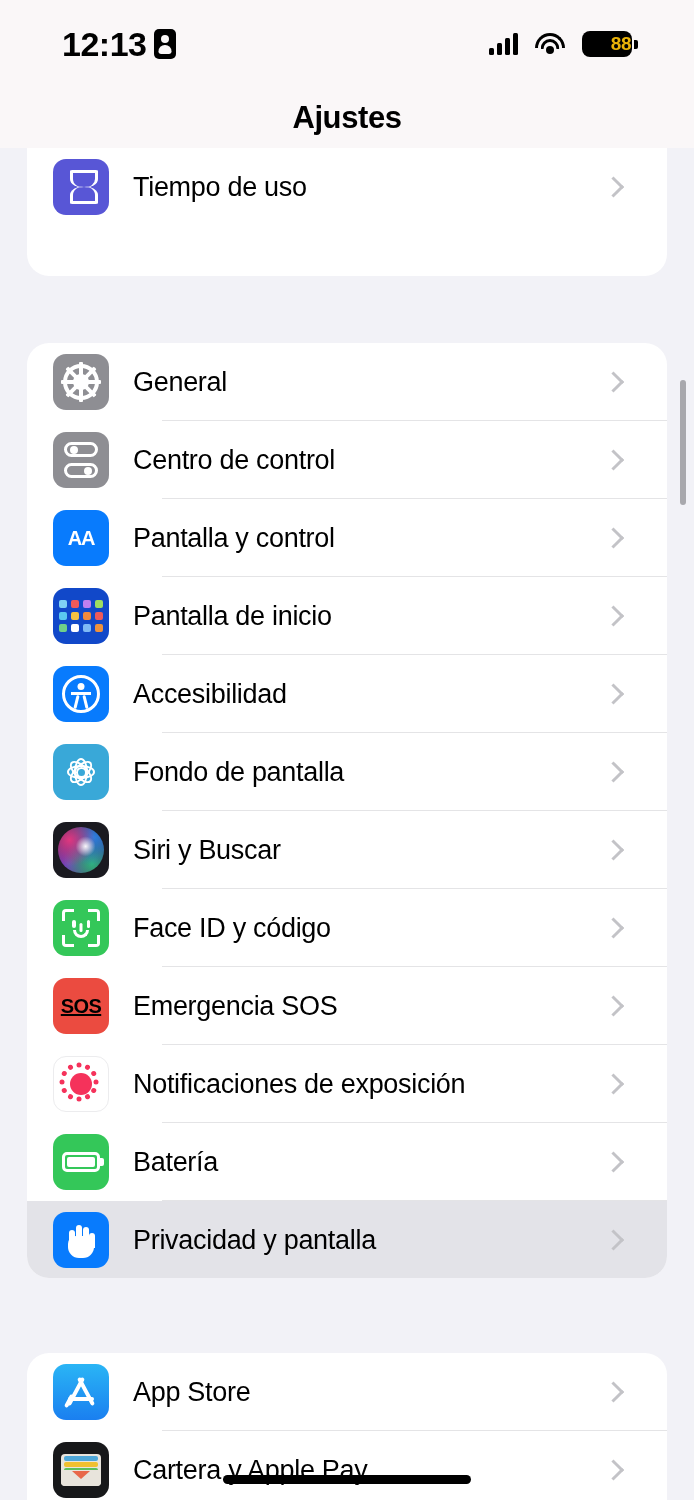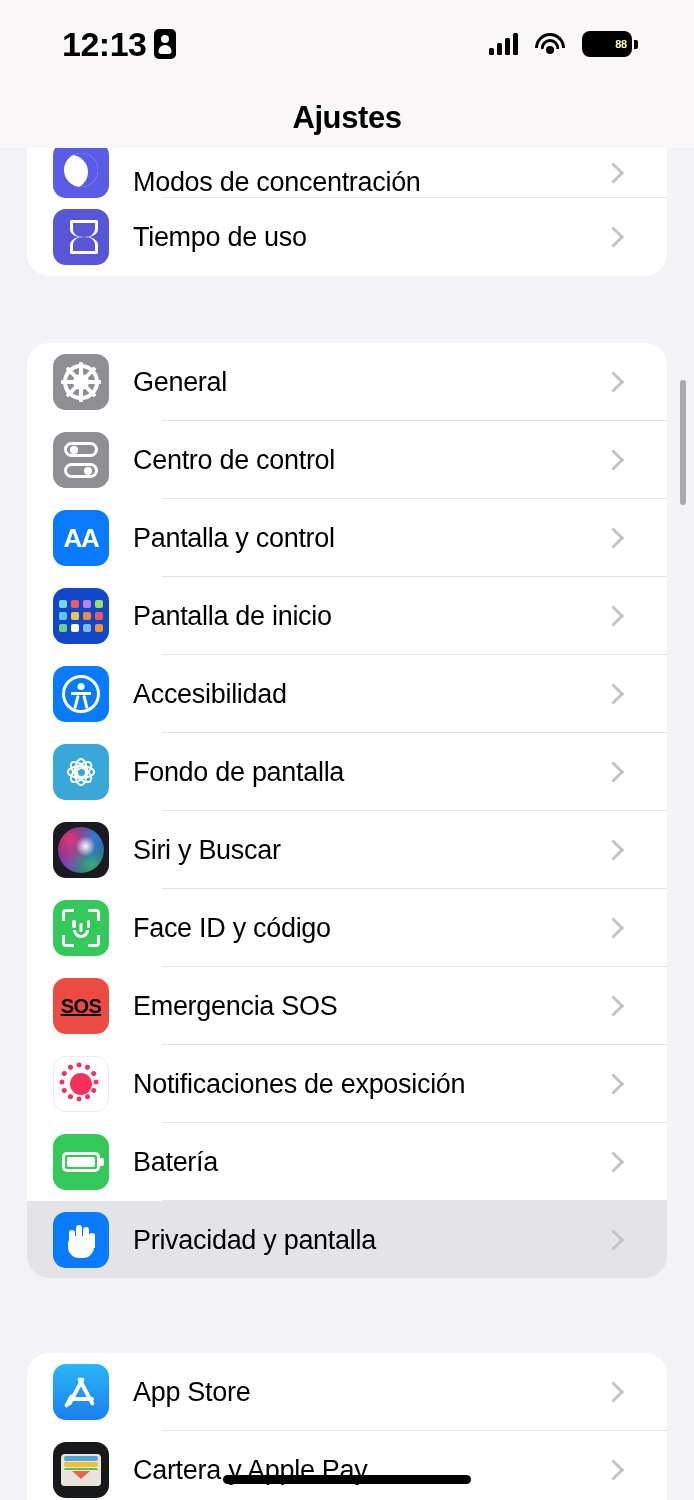--- a/index.html
+++ b/index.html
@@ -44,21 +44,21 @@
   .wifi span { position:absolute; left:50%; transform:translateX(-50%);
     border:3.2px solid #000; border-bottom:none; border-radius:50% 50% 0 0 / 100% 100% 0 0; }
   .wifi span.a { width:30px; height:15px; top:0; }
   .wifi span.b { width:19px; height:10px; top:6px; }
   .wifi span.c { width:8px; height:8px; top:13px; border:none; background:#000; border-radius:50%; height:8px; }
   .batt { position:relative; display:flex; align-items:center; }
   .batt-body {
     width:50px; height:26px; border-radius:8px; background:#000;
     display:flex; align-items:center; justify-content:center;
   }
-  .batt-num { color:#fef9c3; font-size:11px; font-weight:700; letter-spacing:-0.3px;margin-left:28px; }
+  .batt-num { color:#eab308; font-size:19px; font-weight:700; letter-spacing:-0.3px;margin-left:28px; }
   .batt-tip { width:4px; height:9px; background:#000; border-radius:0 2px 2px 0; margin-left:2px; }
 
   
   .navbar {
     position:absolute; top:88px; left:0; width:694px; height:60px;
     background:#faf7f8; display:flex; align-items:center; justify-content:center;
   }
   .nav-title { font-size:31px; font-weight:700; color:#000; letter-spacing:-0.4px; }
 
   
@@ -137,21 +137,21 @@
   .cc .t {
     position:absolute; left:0; width:34px; height:15px; border-radius:8px; border:3px solid #fff;
   }
   .cc .t.one { top:0; }
   .cc .t.two { bottom:0; }
   .cc .t .k { position:absolute; top:50%; width:8px; height:8px; margin-top:-4px; border-radius:50%; background:#fff; }
   .cc .t.one .k { left:3px; }
   .cc .t.two .k { right:3px; }
 
   .ic-display { background:#087bfd; }
-  .aa { color:#fff; font-size:26px; font-weight:700; letter-spacing:-1.2px; }
+  .aa { color:#fff; font-size:20px; font-weight:700; letter-spacing:-1.2px; }
 
   .ic-home { background:#1148c9; }
   .homegrid { display:grid; grid-template-columns:repeat(4,8px); grid-template-rows:repeat(3,8px); gap:4px; }
   .homegrid i { display:block; border-radius:2px; }
 
   .ic-access { background:#087bfd; }
   .acc-c { width:38px; height:38px; border-radius:50%; border:3px solid #fff; position:relative; }
   .acc-c::before { content:""; position:absolute; left:50%; top:5px; transform:translateX(-50%);
     width:7px; height:7px; border-radius:50%; background:#fff; }
   .acc-c::after { content:""; position:absolute; left:50%; top:14px; transform:translateX(-50%);
@@ -300,26 +300,20 @@
     </div>
   </div>
 
   <div class="navbar">
     <span class="nav-title">Ajustes</span>
   </div>
 
   <div class="content">
 
     <div class="card" id="card-top">
-      <div class="row clipped">
-        <span class="icon ic-focus"></span>
-        <span class="label">Modos de concentración</span>
-        <span class="chev"></span>
-        <span class="sep"></span>
-      </div>
       <div class="row">
         <span class="icon ic-screentime">
             <span class="hourglass"></span>
           </span>
         <span class="label">Tiempo de uso</span>
         <span class="chev"></span>
       </div>
     </div>
 
     <div class="card" id="card-main">

